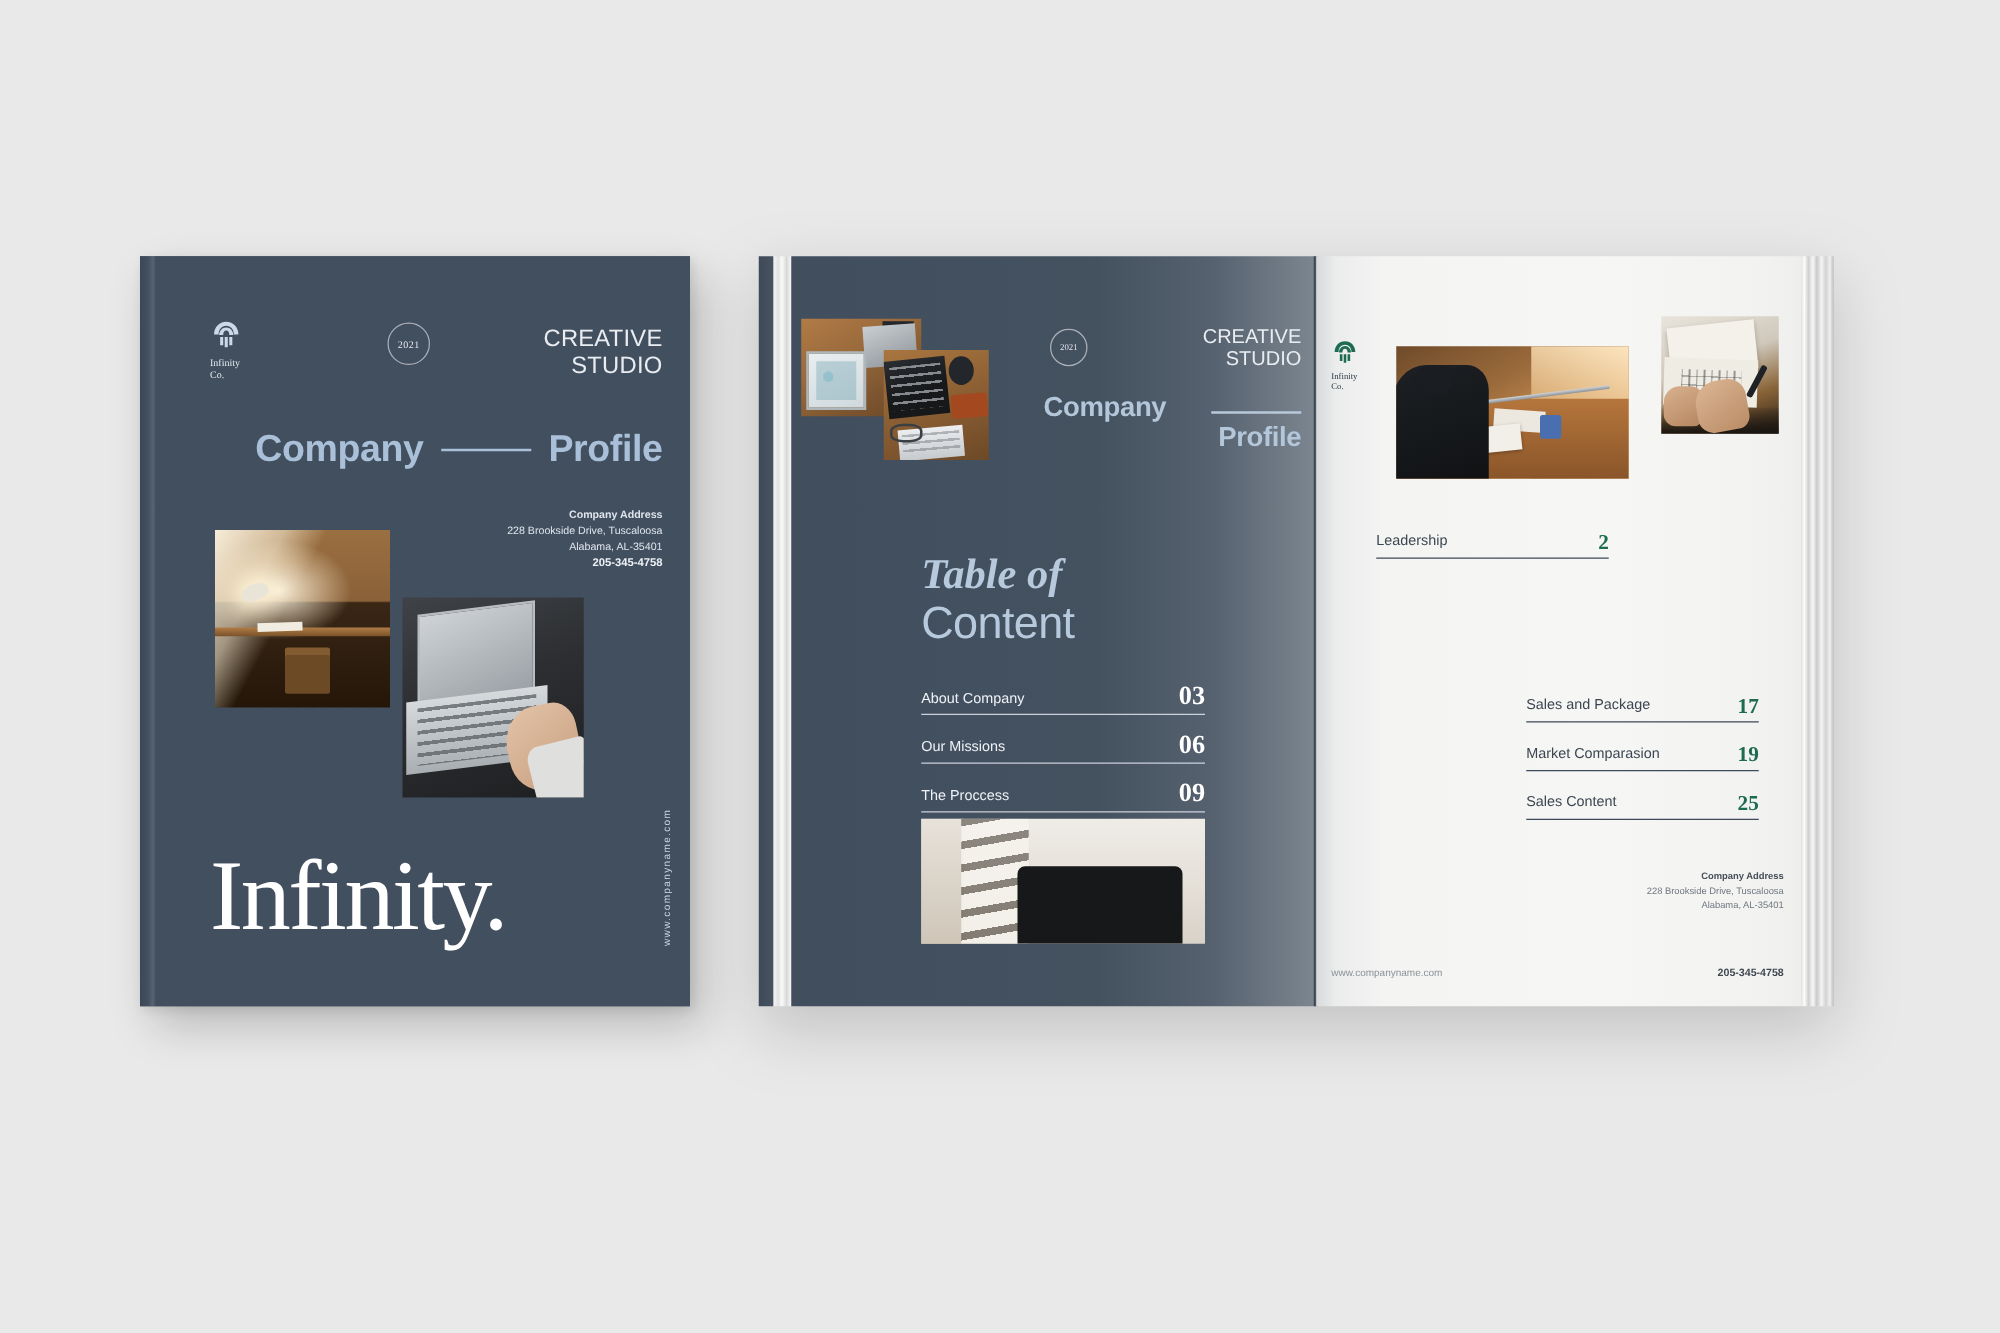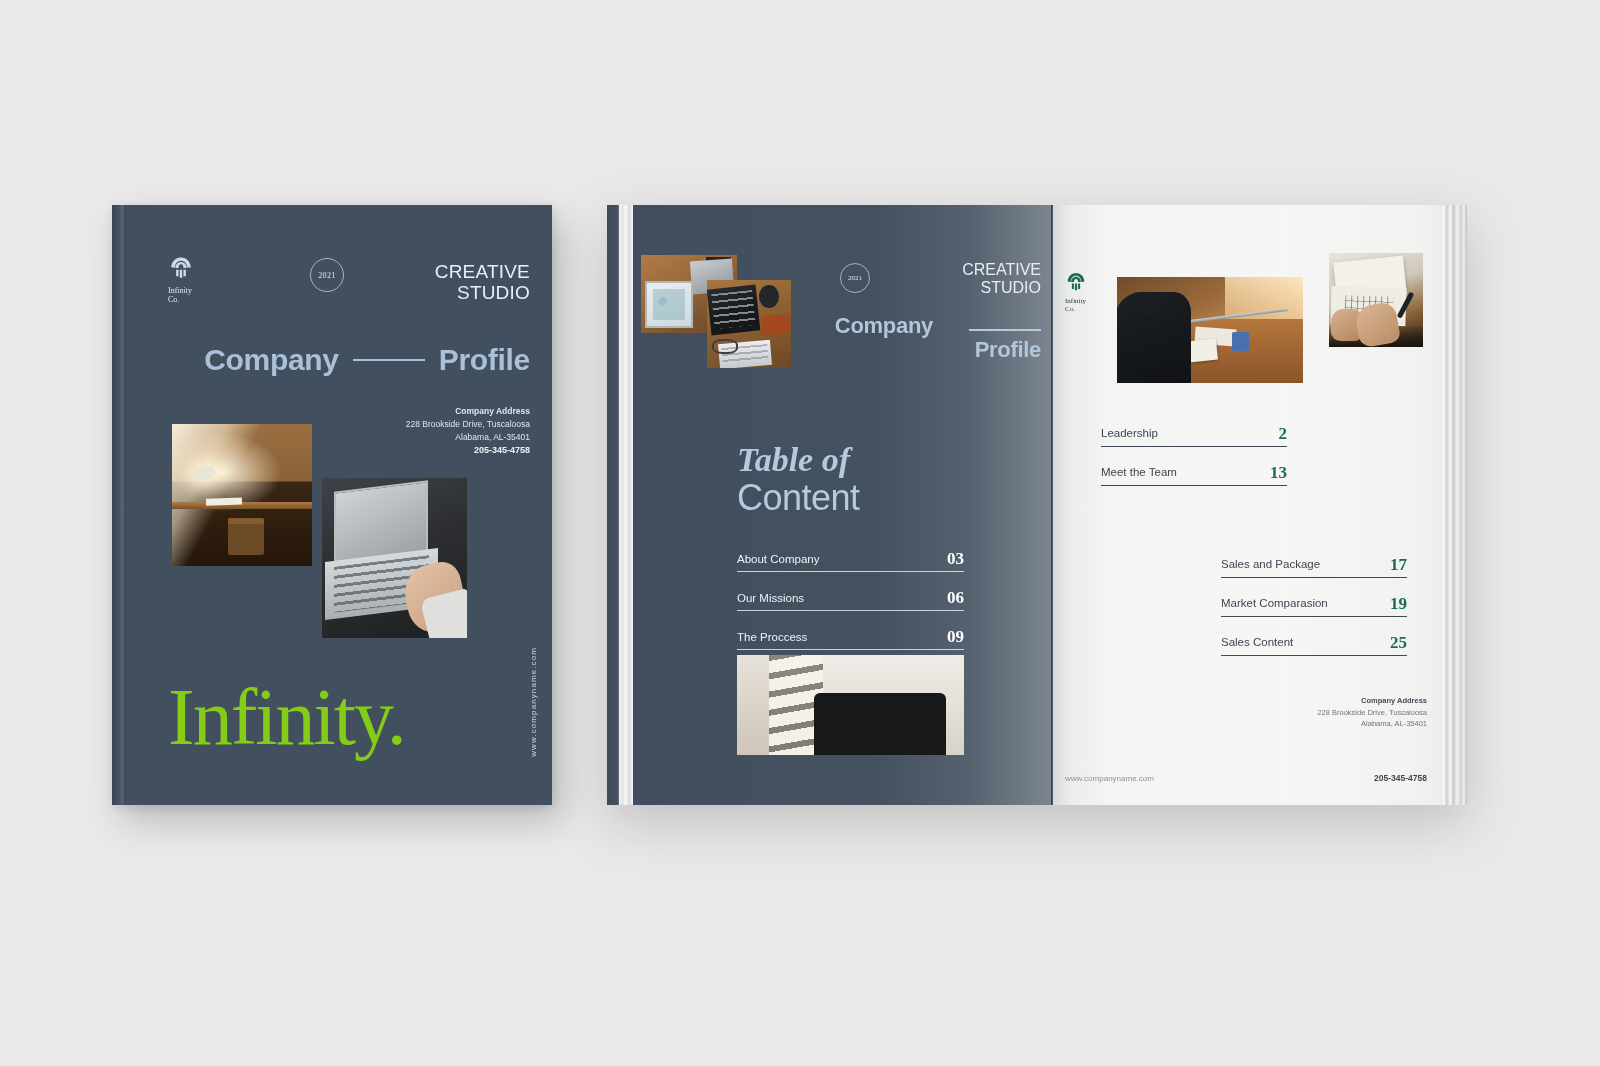--- a/index.html
+++ b/index.html
@@ -118,21 +118,21 @@
   .cv-title .rule{width:72px;height:2px;background:#a9c0d8;margin:0 14px;}
   .cv-title .w2{color:#a9c0d8;font-size:30px;font-weight:bold;letter-spacing:-.3px;}
 
   .cv-addr{position:absolute;right:22px;top:200px;text-align:right;color:#dfe5ec;font-size:8.5px;line-height:1.5;}
   .cv-addr .ttl{font-weight:bold;font-size:8.5px;}
   .cv-phone{position:absolute;right:22px;top:240px;text-align:right;color:#eef2f6;font-size:9px;font-weight:bold;}
 
   .cv-ph1{left:40px;top:219px;width:140px;height:142px;}
   .cv-ph2{left:190px;top:273px;width:145px;height:160px;}
 
-  .cv-infinity{position:absolute;left:36px;bottom:52px;color:#84cc16;font-family:"Liberation Serif", serif;font-size:80px;line-height:.9;letter-spacing:-2px;}
+  .cv-infinity{position:absolute;left:36px;bottom:52px;color:#ffffff;font-family:"Liberation Serif", serif;font-size:80px;line-height:.9;letter-spacing:-2px;}
   .cv-web{position:absolute;right:14px;bottom:48px;color:#cfd7e0;font-size:8px;letter-spacing:1.1px;
     writing-mode:vertical-rl;transform:rotate(180deg);}
 
   
   #spread{position:absolute;left:607px;top:205px;width:860px;height:600px;
     filter:drop-shadow(0 18px 26px rgba(0,0,0,.17));}
 
   .pg{position:absolute;top:0;height:600px;}
 
   
@@ -154,21 +154,21 @@
   .lp-rule{position:absolute;right:12px;top:124px;width:72px;height:2px;background:#b9c9db;}
   .lp-profile{position:absolute;right:12px;top:132px;color:#b3c6da;font-size:22px;font-weight:bold;letter-spacing:-.3px;}
 
   .lp-toc-title{position:absolute;left:104px;top:204px;margin-top:34px;}
   .lp-toc-title .ital{font-family:"Liberation Serif", serif;font-style:italic;font-weight:bold;color:#b7c9dc;font-size:34px;line-height:1;display:block;}
   .lp-toc-title .plain{color:#b7c9dc;font-size:36px;line-height:1.05;display:block;margin-top:2px;letter-spacing:-.5px;}
 
   .toc-list{position:absolute;left:104px;top:328px;width:227px;}
   .toc-row{position:relative;height:38px;border-bottom:1px solid rgba(226,232,240,.85);text-align:right;}
   .toc-row .lbl{position:absolute;left:0;bottom:6px;color:#eef2f7;font-size:11.5px;}
-  .toc-row .num{position:absolute;right:0;bottom:2px;color:#ffffff;font-family:"Liberation Serif", serif;font-weight:bold;font-size:17px;}
+  .toc-row .num{position:absolute;right:0;bottom:2px;color:#ffffff;font-family:"Liberation Serif", serif;font-weight:bold;font-size:21px;}
 
   .lp-ph3{left:104px;top:450px;width:227px;height:100px;}
 
   
   .rp-logo{position:absolute;left:12px;top:66px;}
   .rp-ph1{left:64px;top:72px;width:186px;height:106px;}
   .rp-ph2{left:276px;top:48px;width:94px;height:94px;}
 
   .rtoc-a{position:absolute;left:12px;top:203px;width:222px;}
   .rtoc-b{position:absolute;left:132px;top:334px;width:222px;}
@@ -333,24 +333,20 @@
         <div class="handl"></div>
           <div class="handd"></div>
           <div class="pen"></div>
       </div>
 
       <div class="rtoc-a">
         <div class="rtoc-row">
           <span class="lbl">Leadership</span>
           <span class="num">2</span>
         </div>
-        <div class="rtoc-row">
-          <span class="lbl">Meet the Team</span>
-          <span class="num">13</span>
-        </div>
       </div>
 
       <div class="rtoc-b">
         <div class="rtoc-row">
           <span class="lbl">Sales and Package</span>
           <span class="num">17</span>
         </div>
         <div class="rtoc-row">
           <span class="lbl">Market Comparasion</span>
           <span class="num">19</span>

